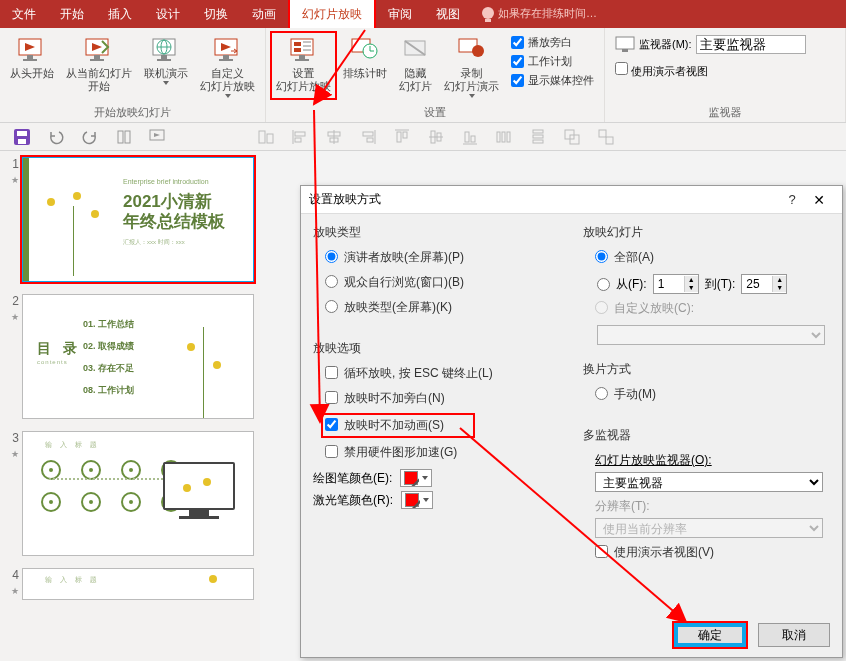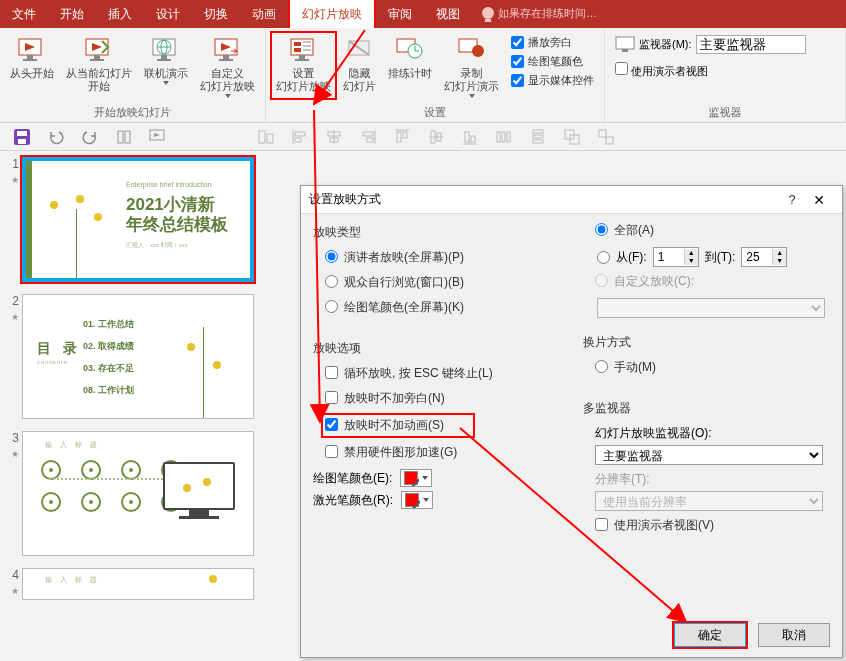--- a/index.html
+++ b/index.html
@@ -33,21 +33,21 @@
   .qat { display:flex; align-items:center; gap:14px; padding:4px 12px; height:28px; background:#f3f2f1; border-bottom:1px solid #d4d4d4;}
   .qat .qbtn { width:20px; height:20px; display:flex; align-items:center; justify-content:center; cursor:pointer;}
 
   
   .main { display:flex; height:510px;}
   .thumbs { width:260px; background:#f3f2f1; overflow:hidden; padding:6px 6px 0 4px;}
   .thumb { display:flex; margin-bottom:12px;}
   .tnum { width:18px; font-size:12px; color:#666; text-align:right; padding-right:3px; line-height:14px;}
   .tnum .star { color:#999; font-size:9px; display:block; margin-top:2px;}
   .tslide { flex:1; height:125px; background:#fff; border:1px solid #bbb; position:relative; overflow:hidden;}
-  .thumb.sel .tslide { border:4px solid #0ea5e9; outline:2px solid #ff0000; outline-offset:0;}
+  .thumb.sel .tslide { border:1px solid #0ea5e9; outline:2px solid #ff0000; outline-offset:0;}
   
   .s1 .gbar { position:absolute; left:0; top:0; width:6px; height:100%; background:#6a8f3d;}
   .s1 .flowers { position:absolute; left:10px; top:28px; width:95px; height:90px; }
   .s1 .t1 { position:absolute; left:100px; top:20px; font-size:7px; color:#8aa96a;}
   .s1 .t2 { position:absolute; left:100px; top:34px; font-size:17px; font-weight:bold; color:#5e7e3a; line-height:20px;}
   .s1 .t3 { position:absolute; left:100px; top:80px; font-size:6px; color:#9fb787;}
   
   .s2 .dir { position:absolute; left:14px; top:45px; font-size:14px; font-weight:bold; color:#5e7e3a; letter-spacing:4px;}
   .s2 .dirsub { position:absolute; left:14px; top:64px; font-size:6px; color:#9fb787; letter-spacing:1px;}
   .s2 .items { position:absolute; left:60px; top:18px; font-size:9px; line-height:22px; color:#5e7e3a;}
@@ -96,21 +96,21 @@
   .spin input{ width:30px; border:none; padding:2px 4px; font-size:12px;}
   .spin .ar { display:flex; flex-direction:column;}
   .spin .ar span{ width:14px; height:8px; font-size:7px; line-height:7px; text-align:center; background:#eaeaea; border-left:1px solid #ccc; cursor:pointer;}
   .selwide { width:228px; border:1px solid #999; background:#fff; font-size:12px; padding:2px 3px;}
   .selwide option{font-size:12px;}
   select.selwide { height:20px;}
   .row-from { display:flex; align-items:center; gap:6px; margin:4px 0 6px 14px; font-size:12px;}
   .dim { color:#999;}
   .dlg-buttons { position:absolute; right:12px; bottom:10px; display:flex; gap:12px;}
   .dlg-buttons button { width:72px; height:24px; background:#e1e1e1; border:1px solid #999; font-size:12px; cursor:pointer;}
-  .dlg-buttons button.ok { outline:2px solid #ff0000; border:1px solid #0ea5e9;}
+  .dlg-buttons button.ok { outline:2px solid #ff0000; border:4px solid #0ea5e9;}
   .sect-gap { height:14px;}
 
   
   .arrows { position:absolute; left:0; top:0; width:846px; height:661px; pointer-events:none;}
 </style>
 </head>
 <body>
 
 <div class="menubar">
   <div class="tab">文件</div>
@@ -194,55 +194,55 @@
               <path d="M14 7 h8 M14 11 h8 M14 15 h8" stroke="#888"></path>
               <rect x="10" y="20" width="6" height="4" fill="#888"></rect>
               <rect x="6" y="24" width="14" height="2" fill="#888"></rect>
             </svg>
           </div>
         <div class="lbl">设置<br>幻灯片放映</div>
       </div>
       <div class="rbtn">
         <div class="ico">
             <svg width="30" height="28">
-              <rect x="4" y="6" width="20" height="14" fill="#eee" stroke="#aaa"></rect>
-              <line x1="4" y1="6" x2="24" y2="20" stroke="#aaa" stroke-width="2"></line>
-            </svg>
-          </div>
-        <div class="lbl">隐藏<br>幻灯片</div>
-      </div>
-      <div class="rbtn">
-        <div class="ico">
-            <svg width="30" height="28">
               <rect x="2" y="4" width="18" height="13" fill="#fff" stroke="#c43e1c"></rect>
               <circle cx="20" cy="16" r="7" fill="#fff" stroke="#2a6"></circle>
               <line x1="20" y1="16" x2="20" y2="11" stroke="#2a6"></line>
               <line x1="20" y1="16" x2="24" y2="16" stroke="#2a6"></line>
             </svg>
           </div>
         <div class="lbl">排练计时</div>
+      </div>
+      <div class="rbtn">
+        <div class="ico">
+            <svg width="30" height="28">
+              <rect x="4" y="6" width="20" height="14" fill="#eee" stroke="#aaa"></rect>
+              <line x1="4" y1="6" x2="24" y2="20" stroke="#aaa" stroke-width="2"></line>
+            </svg>
+          </div>
+        <div class="lbl">隐藏<br>幻灯片</div>
       </div>
       <div class="rbtn">
         <div class="ico">
             <svg width="30" height="28">
               <rect x="2" y="4" width="18" height="13" fill="#fff" stroke="#c43e1c"></rect>
               <circle cx="21" cy="16" r="6" fill="#c43e1c"></circle>
             </svg>
           </div>
         <div class="lbl">录制<br>幻灯片演示</div>
         <div class="caret"></div>
       </div>
       <div class="rcheck-col">
         <label>
             <input type="checkbox" checked="" style="">
             <span>播放旁白</span>
           </label>
         <label>
             <input type="checkbox" checked="" style="">
-            <span>绘图笔颜色</span>
+            <span>工作计划</span>
           </label>
         <label>
             <input type="checkbox" checked="" style="">
             <span>显示媒体控件</span>
           </label>
       </div>
     </div>
     <div class="rgroup-title">设置</div>
   </div>
 
@@ -506,21 +506,21 @@
     <span>设置放映方式</span>
     <div class="help">?</div>
     <div class="close">✕</div>
   </div>
   <div class="dlg-body">
 
     <div class="col left">
       <div class="group-lbl">放映类型</div>
       <label class="radio"><input type="radio" name="showtype" checked="" style=""><span>演讲者放映(全屏幕)(P)</span></label>
       <label class="radio"><input type="radio" name="showtype" style=""><span>观众自行浏览(窗口)(B)</span></label>
-      <label class="radio"><input type="radio" name="showtype" style=""><span>绘图笔颜色(全屏幕)(K)</span></label>
+      <label class="radio"><input type="radio" name="showtype" style=""><span>放映类型(全屏幕)(K)</span></label>
 
       <div class="sect-gap"></div>
       <div class="group-lbl">放映选项</div>
       <label class="chk"><input type="checkbox" style=""><span>循环放映, 按 ESC 键终止(L)</span></label>
       <label class="chk"><input type="checkbox" style=""><span>放映时不加旁白(N)</span></label>
       <label class="chk hilite"><input type="checkbox" checked="" style=""><span>放映时不加动画(S)</span></label>
       <label class="chk"><input type="checkbox" style=""><span>禁用硬件图形加速(G)</span></label>
 
       <div class="clrpick">
         <span>绘图笔颜色(E):</span>
@@ -536,20 +536,21 @@
         <span class="swatch">
             <span class="sq">
               <span class="pen"></span>
             </span>
             <span class="car"></span>
           </span>
       </div>
     </div>
 
     <div class="col right">
+      <div class="group-lbl">放映幻灯片</div>
       <label class="radio"><input type="radio" name="range" checked="" style=""><span>全部(A)</span></label>
       <div class="row-from">
         <input type="radio" name="range" style="">
         <span>从(F):</span>
         <span class="spin">
             <input value="1" style="">
             <span class="ar">
               <span>▲</span>
               <span>▼</span>
             </span>
@@ -565,21 +566,21 @@
       </div>
       <label class="radio dim"><input type="radio" name="range" disabled="" style=""><span>自定义放映(C):</span></label>
       <select class="selwide dim" style="margin-left:14px;background:#f5f5f5;" disabled=""><option></option></select>
 
       <div class="sect-gap"></div>
       <div class="group-lbl">换片方式</div>
       <label class="radio"><input type="radio" name="adv" style=""><span>手动(M)</span></label>
 
       <div class="sect-gap"></div>
       <div class="group-lbl">多监视器</div>
-      <div style="margin-left:12px; font-size:12px;">幻灯片放映监视器(O):</div>
+      <div style="margin-left:12px; font-size:12px;text-decoration:underline;">幻灯片放映监视器(O):</div>
       <select class="selwide" style="margin:3px 0 6px 12px;"><option>主要监视器</option></select>
       <div class="dim" style="margin-left:12px; font-size:12px;">分辨率(T):</div>
       <select class="selwide dim" style="margin:3px 0 6px 12px; background:#f5f5f5;" disabled=""><option>使用当前分辨率</option></select>
       <label class="chk" style="margin-left:12px;"><input type="checkbox" style=""><span>使用演示者视图(V)</span></label>
     </div>
   </div>
   <div class="dlg-buttons">
     <button class="ok">确定</button>
     <button>取消</button>
   </div>

